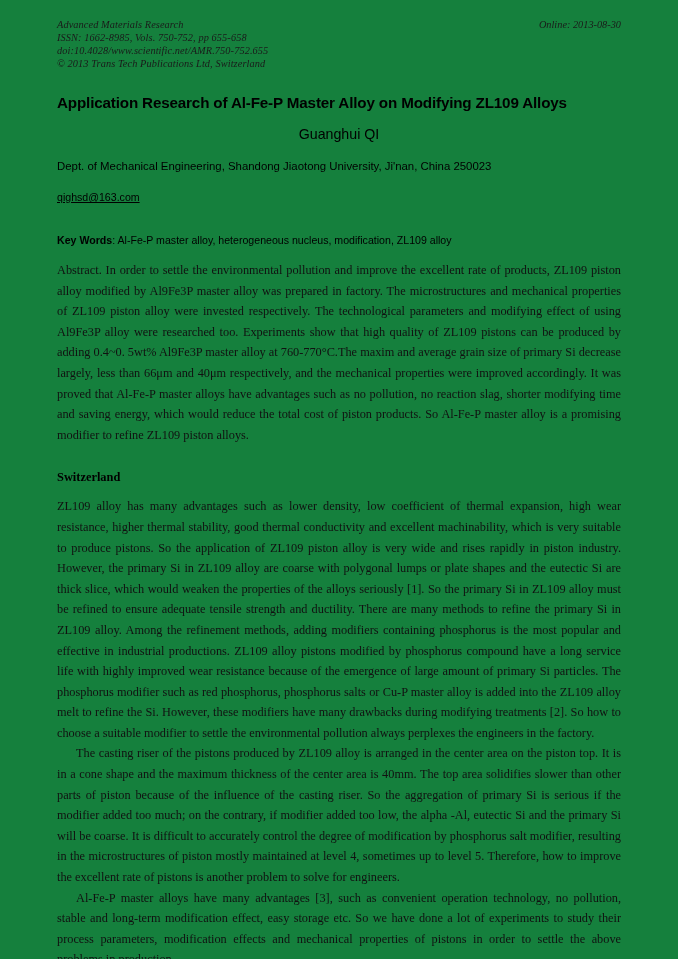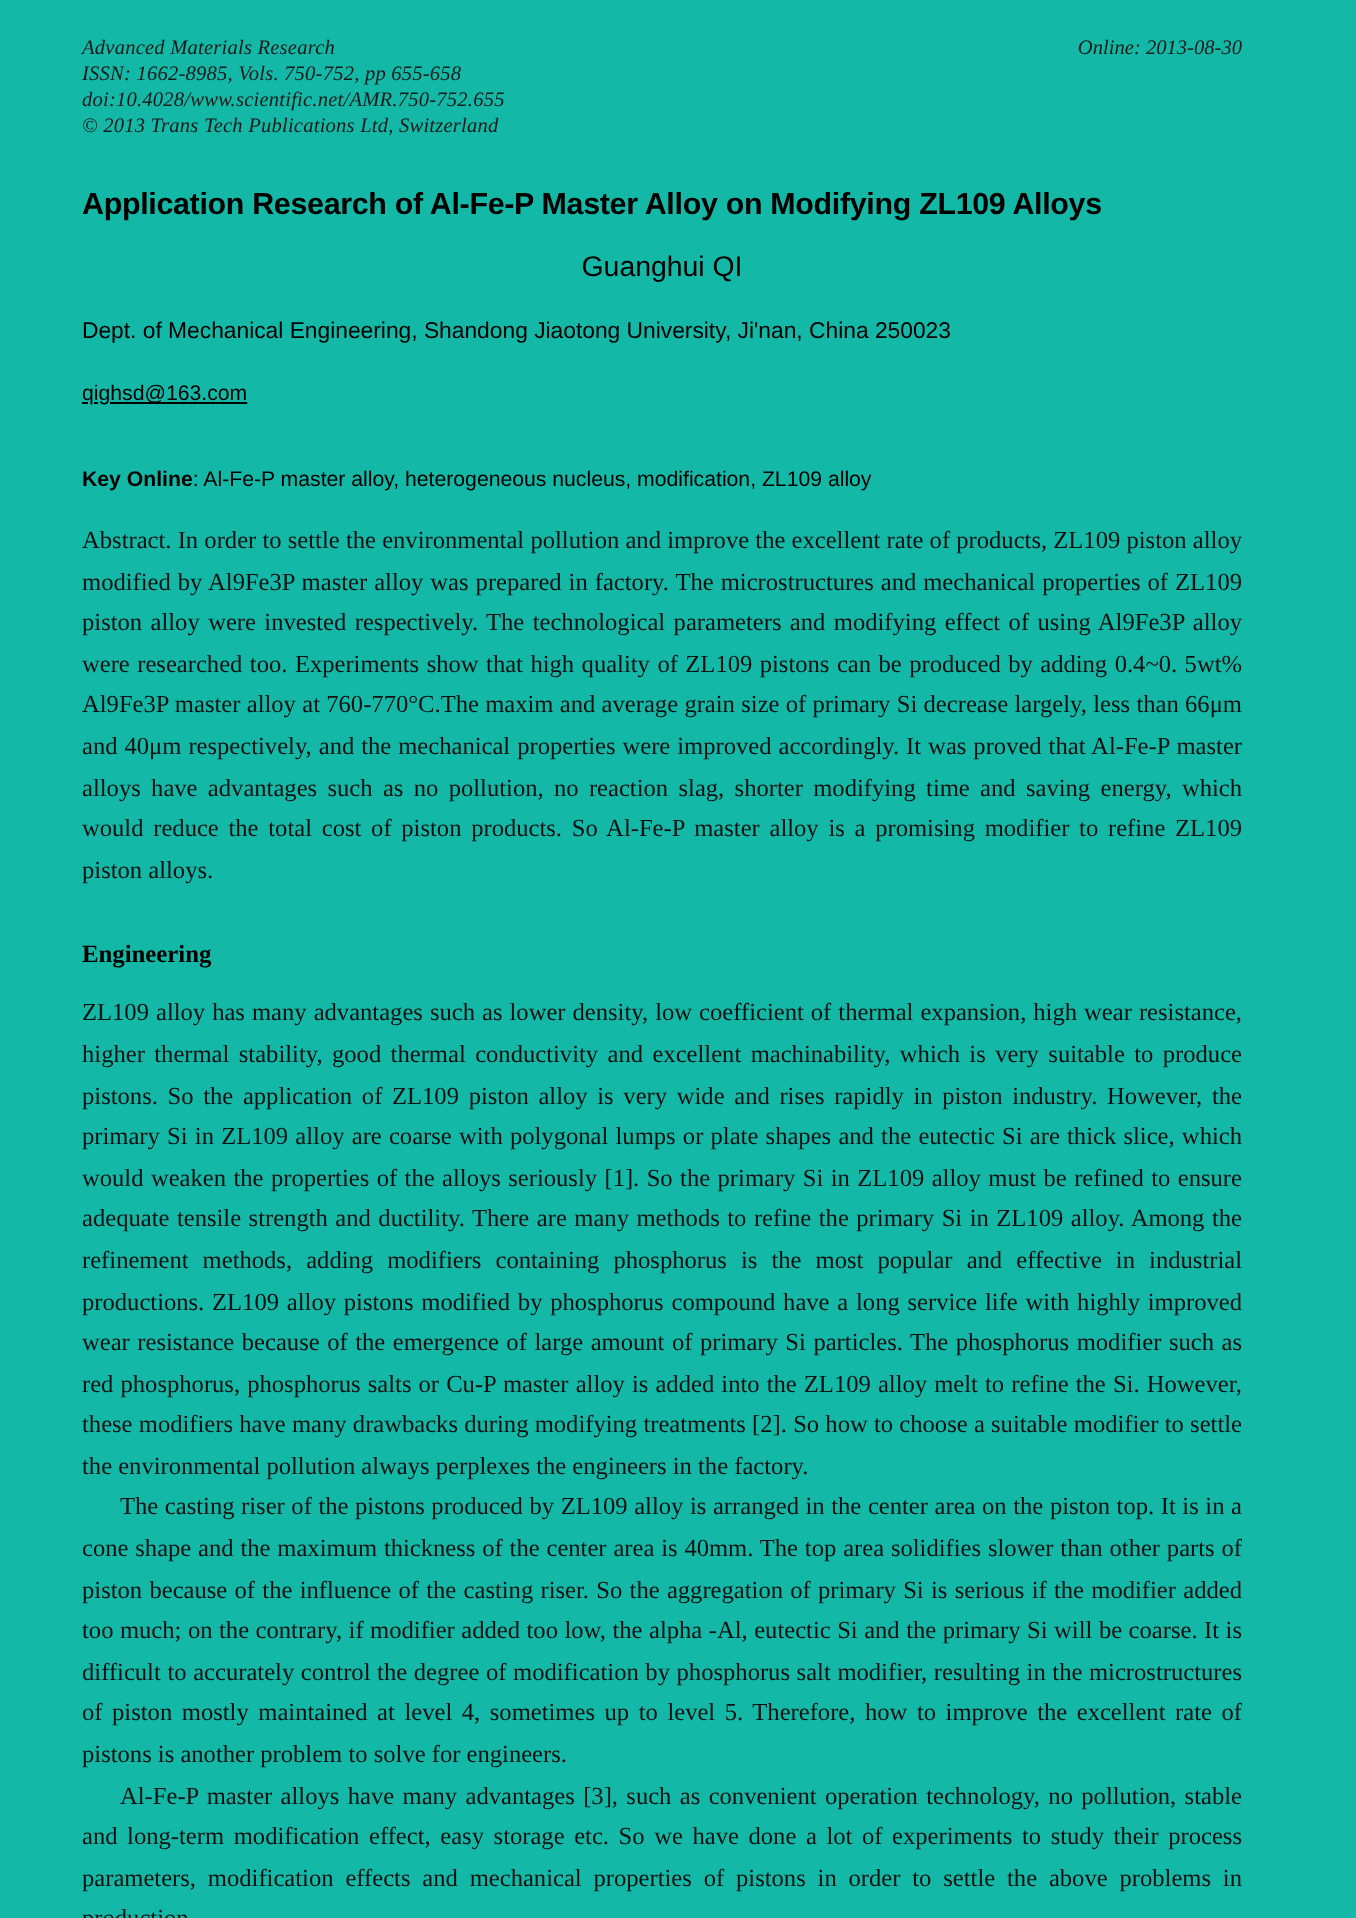--- a/index.html
+++ b/index.html
@@ -11,23 +11,23 @@
     width: 678px;
     height: 959px;
     font-family: "Liberation Serif", serif;
     color: #111111;
     overflow: hidden;
   }
   .page {
     position: relative;
     width: 678px;
     height: 959px;
-    background: #14b8a6;
+    background: #15803d;
     box-sizing: border-box;
-    padding: 18px 57px 0 41px;
+    padding: 18px 57px 0 57px;
   }
 
   
   .journal-header {
     position: relative;
     font-family: "Liberation Serif", serif;
     font-style: italic;
     font-size: 10.3px;
     line-height: 13.1px;
     color: #1a1a1a;
@@ -161,23 +161,23 @@
   </div>
 
   <h1 class="paper-title">Application Research of Al-Fe-P Master Alloy on Modifying ZL109 Alloys</h1>
 
   <div class="author">Guanghui QI</div>
 
   <div class="affiliation">Dept. of Mechanical Engineering, Shandong Jiaotong University, Ji'nan, China 250023</div>
 
   <div class="email">qighsd@163.com</div>
 
-  <div class="keywords"><span class="kw-label">Key Online</span><span>: </span><span>Al-Fe-P master alloy, heterogeneous nucleus, modification, ZL109 alloy</span></div>
+  <div class="keywords"><span class="kw-label">Key Words</span><span>: </span><span>Al-Fe-P master alloy, heterogeneous nucleus, modification, ZL109 alloy</span></div>
 
   <div class="abstract"><span class="abs-label">Abstract.</span><span> In order to settle the environmental pollution and improve the excellent rate of products, ZL109 piston alloy modified by Al9Fe3P master alloy was prepared in factory. The microstructures and mechanical properties of ZL109 piston alloy were invested respectively. The technological parameters and modifying effect of using Al9Fe3P alloy were researched too. Experiments show that high quality of ZL109 pistons can be produced by adding 0.4~0. 5wt% Al9Fe3P master alloy at 760-770°C.The maxim and average grain size of primary Si decrease largely, less than 66μm and 40μm respectively, and the mechanical properties were improved accordingly. It was proved that Al-Fe-P master alloys have advantages such as no pollution, no reaction slag, shorter modifying time and saving energy, which would reduce the total cost of piston products. So Al-Fe-P master alloy is a promising modifier to refine ZL109 piston alloys.</span></div>
 
-  <h2 class="section-heading">Engineering</h2>
+  <h2 class="section-heading">Switzerland</h2>
 
   <p class="body-par">ZL109 alloy has many advantages such as lower density, low coefficient of thermal expansion, high wear resistance, higher thermal stability, good thermal conductivity and excellent machinability, which is very suitable to produce pistons. So the application of ZL109 piston alloy is very wide and rises rapidly in piston industry. However, the primary Si in ZL109 alloy are coarse with polygonal lumps or plate shapes and the eutectic Si are thick slice, which would weaken the properties of the alloys seriously [1]. So the primary Si in ZL109 alloy must be refined to ensure adequate tensile strength and ductility. There are many methods to refine the primary Si in ZL109 alloy. Among the refinement methods, adding modifiers containing phosphorus is the most popular and effective in industrial productions. ZL109 alloy pistons modified by phosphorus compound have a long service life with highly improved wear resistance because of the emergence of large amount of primary Si particles. The phosphorus modifier such as red phosphorus, phosphorus salts or Cu-P master alloy is added into the ZL109 alloy melt to refine the Si. However, these modifiers have many drawbacks during modifying treatments [2]. So how to choose a suitable modifier to settle the environmental pollution always perplexes the engineers in the factory.</p>
   <p class="body-par indented">The casting riser of the pistons produced by ZL109 alloy is arranged in the center area on the piston top. It is in a cone shape and the maximum thickness of the center area is 40mm. The top area solidifies slower than other parts of piston because of the influence of the casting riser. So the aggregation of primary Si is serious if the modifier added too much; on the contrary, if modifier added too low, the alpha -Al, eutectic Si and the primary Si will be coarse. It is difficult to accurately control the degree of modification by phosphorus salt modifier, resulting in the microstructures of piston mostly maintained at level 4, sometimes up to level 5. Therefore, how to improve the excellent rate of pistons is another problem to solve for engineers.</p>
   <p class="body-par indented">Al-Fe-P master alloys have many advantages [3], such as convenient operation technology, no pollution, stable and long-term modification effect, easy storage etc. So we have done a lot of experiments to study their process parameters, modification effects and mechanical properties of pistons in order to settle the above problems in production.</p>
 
 </div>
 
 </body></html>

